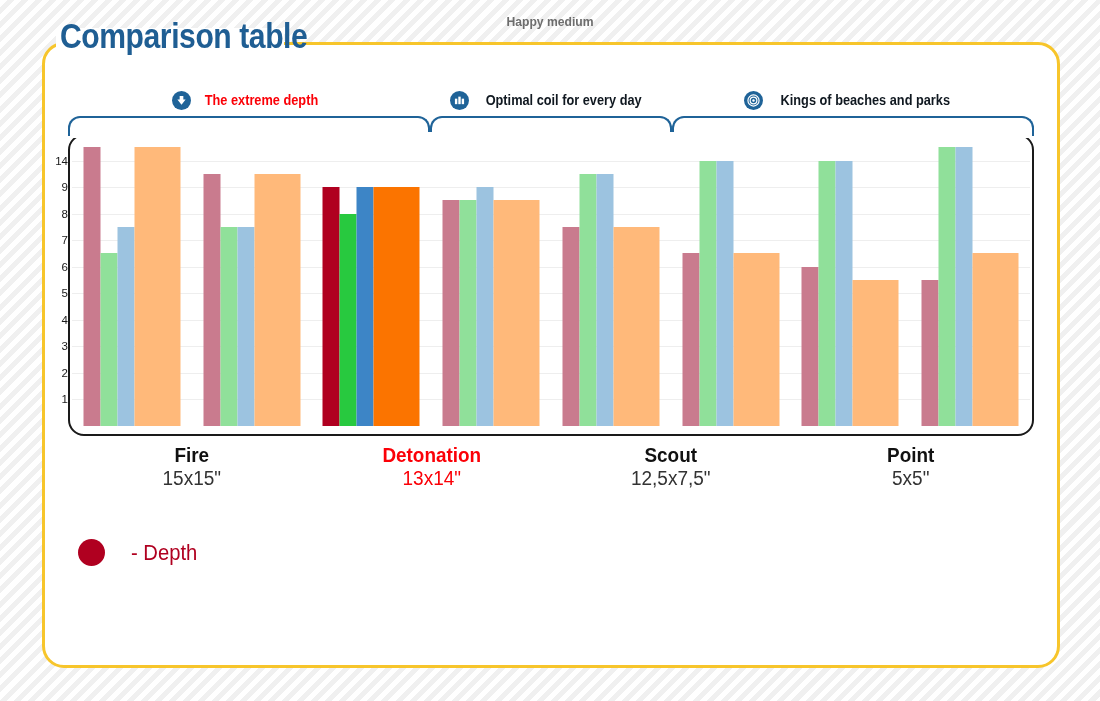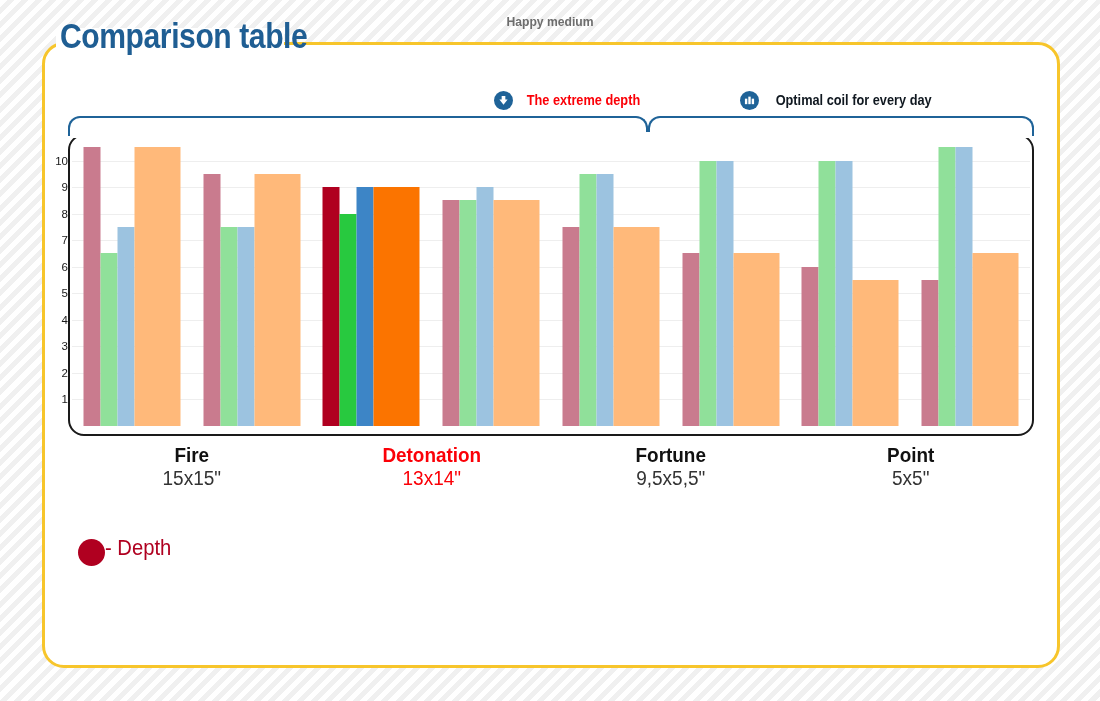--- a/index.html
+++ b/index.html
@@ -216,22 +216,22 @@
   .legend {
     position: absolute;
     left: 78px; top: 536px;
     width: 962px;
     display: flex;
     z-index: 3;
   }
   .legend-col { width: 50%; }
   .legend-item {
     display: flex;
-    align-items: flex-start;
-    gap: 0;
+    align-items: flex-end;
+    gap: 26px;
     margin-bottom: 16px;
   }
   .dot {
     width: 27px; height: 27px;
     border-radius: 50%;
     flex: 0 0 auto;
     margin-top: 3px;
   }
   .legend-text {
     font-size: 21.5px;
@@ -244,41 +244,54 @@
 </head>
 <body>
 
 <div class="page-title">Comparison table</div>
 
 <div class="card"></div>
 <div class="title-mask-bg"></div>
 <div class="title-mask"></div>
 
 <div class="groups" id="groups">
-    <div class="group" style="flex: 3 1 0px; align-items: flex-end;">
+    <div class="group" style="flex: 3 1 0px;">
       <div class="group-head">
         <span class="g-icon">
           <svg width="11" height="11" viewBox="0 0 12 12">
             <path d="M4 1h4v4h2.5L6 10.5 1.5 5H4z" fill="#fff"></path>
           </svg>
         </span>
         <span class="group-label" style="color:#fb0007">The extreme depth</span>
       </div>
       <div class="bracket"></div>
     </div>
     <div class="group" style="flex: 2 1 0px;">
       <div class="group-head">
         <span class="g-icon">
           <svg width="11" height="11" viewBox="0 0 12 12">
             <rect x="1" y="4" width="2.6" height="6" fill="#fff"></rect>
             <rect x="4.7" y="1.8" width="2.6" height="8.2" fill="#fff"></rect>
             <rect x="8.4" y="4" width="2.6" height="6" fill="#fff"></rect>
           </svg>
         </span>
         <span class="group-label" style="color:#101820">Optimal coil for every day</span>
+      </div>
+      <div class="bracket"></div>
+    </div>
+    <div class="group" style="flex: 3 1 0px;">
+      <div class="group-head">
+        <span class="g-icon">
+          <svg width="13" height="13" viewBox="0 0 14 14">
+            <circle cx="7" cy="7" r="6" fill="none" stroke="#fff" stroke-width="1.3"></circle>
+            <circle cx="7" cy="7" r="3.6" fill="none" stroke="#fff" stroke-width="1.3"></circle>
+            <circle cx="7" cy="7" r="1.3" fill="#fff"></circle>
+          </svg>
+        </span>
+        <span class="group-label" style="color:#101820">Kings of beaches and parks</span>
       </div>
       <div class="bracket"></div>
     </div>
   </div>
 
 <div class="plot-frame"></div>
 <div class="frame-cut"></div>
 
 <div class="grid" id="grid">
     <div class="gline" style="top: 26.5455px;"></div>
@@ -286,21 +299,21 @@
     <div class="gline" style="top: 79.6364px;"></div>
     <div class="gline" style="top: 106.182px;"></div>
     <div class="gline" style="top: 132.727px;"></div>
     <div class="gline" style="top: 159.273px;"></div>
     <div class="gline" style="top: 185.818px;"></div>
     <div class="gline" style="top: 212.364px;"></div>
     <div class="gline" style="top: 238.909px;"></div>
     <div class="gline" style="top: 265.455px;"></div>
   </div>
 <div class="yaxis" id="yaxis">
-    <div class="ytick" style="top: 26.5455px;">10</div>
+    <div class="ytick" style="top: 26.5455px;">14</div>
     <div class="ytick" style="top: 53.0909px;">9</div>
     <div class="ytick" style="top: 79.6364px;">8</div>
     <div class="ytick" style="top: 106.182px;">7</div>
     <div class="ytick" style="top: 132.727px;">6</div>
     <div class="ytick" style="top: 159.273px;">5</div>
     <div class="ytick" style="top: 185.818px;">4</div>
     <div class="ytick" style="top: 212.364px;">3</div>
     <div class="ytick" style="top: 238.909px;">2</div>
     <div class="ytick" style="top: 265.455px;">1</div>
   </div>
@@ -376,22 +389,22 @@
 <div class="xlabels" id="xlabels">
     <div class="xcol">
       <div class="xname">Fire</div>
       <div class="xsize">15x15"</div>
     </div>
     <div class="xcol">
       <div class="xname hl">Detonation</div>
       <div class="xsize hl">13x14"</div>
     </div>
     <div class="xcol">
-      <div class="xname">Fortune</div>
-      <div class="xsize">9,5x5,5"</div>
+      <div class="xname">Scout</div>
+      <div class="xsize">12,5x7,5"</div>
     </div>
     <div class="xcol">
       <div class="xname">Point</div>
       <div class="xsize">5x5"</div>
     </div>
   </div>
 
 <div class="legend" id="legend">
     <div class="legend-col left">
       <div class="legend-item">

